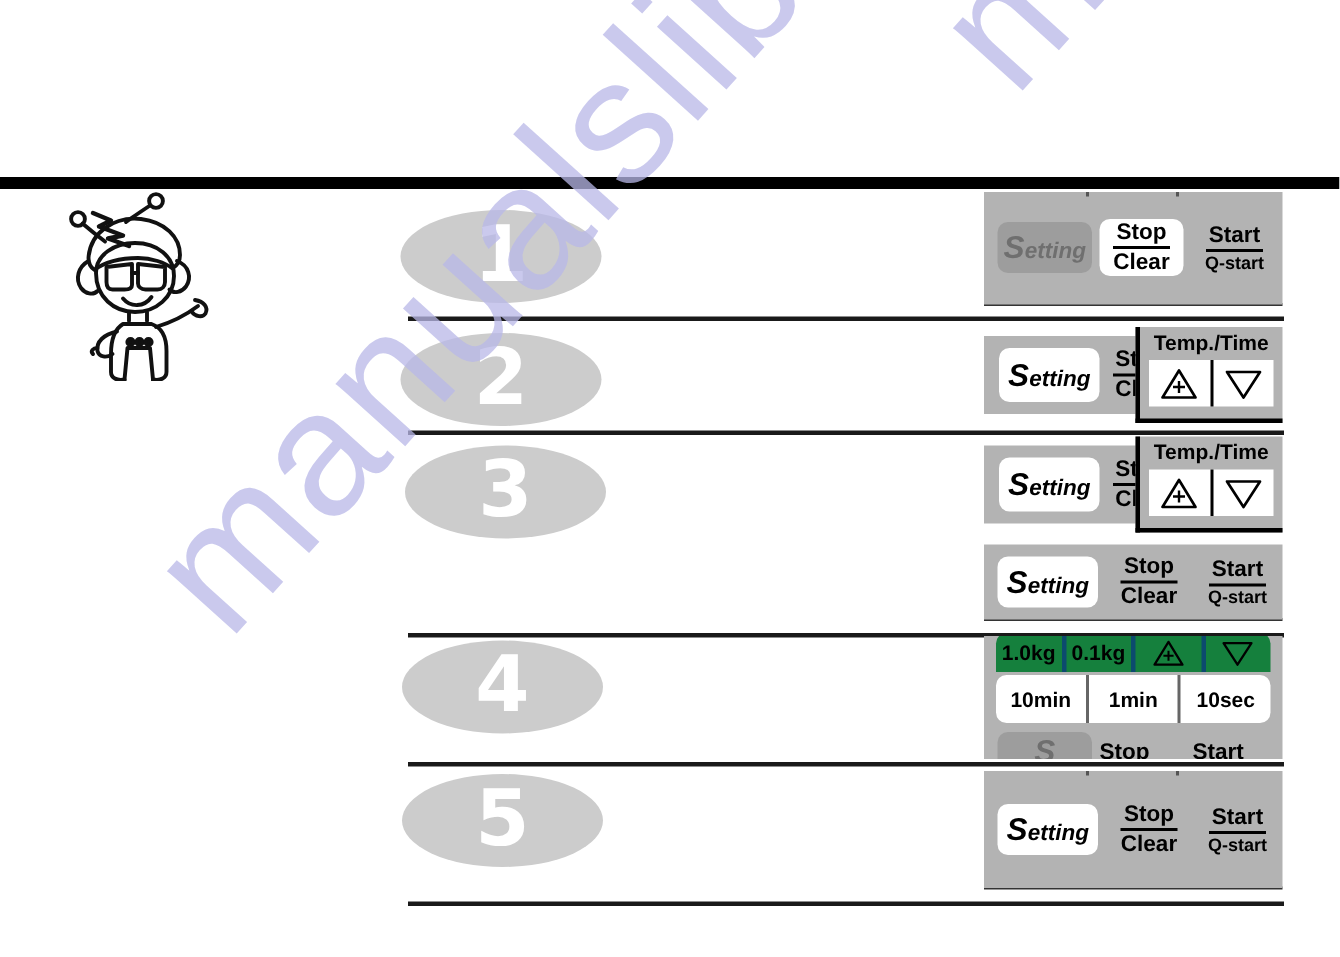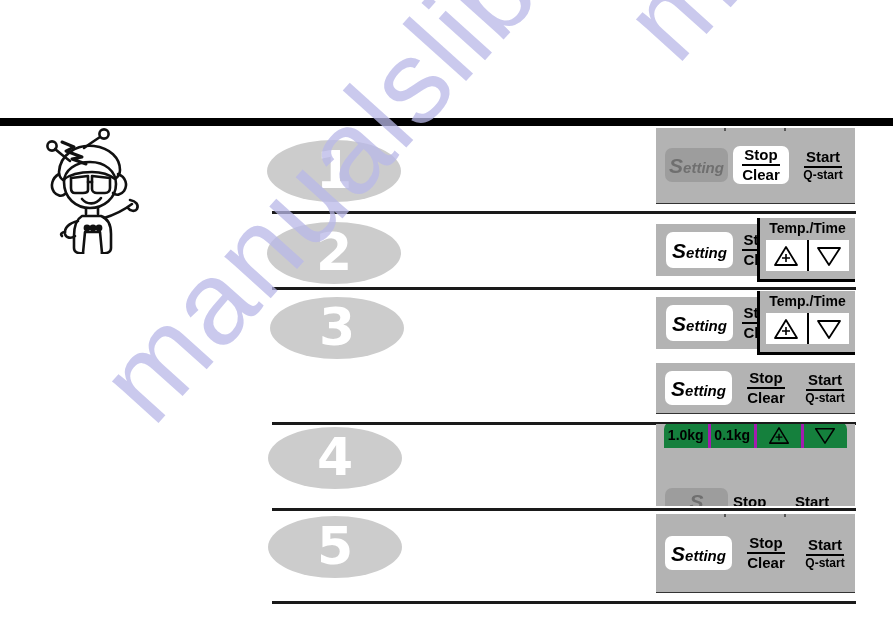--- a/index.html
+++ b/index.html
@@ -214,21 +214,21 @@
     align-items: center;
     justify-content: center;
     font-family: "Liberation Sans", sans-serif;
     font-weight: 700;
     font-size: 14px;
     color: #000;
     box-sizing: border-box;
   }
   .wtrow.gray { background: #15803d; }
   .wtrow.white { background: #ffffff; border-radius: 7px; }
-  .wtrow.gray .cell + .cell { border-left: 3px solid #a21caf; }
+  .wtrow.gray .cell + .cell { border-left: 3px solid #0c4a6e; }
   .wtrow.white .cell + .cell { border-left: 2px solid #666; }
 
   .topbumps {
     position: absolute;
     background: #b3b3b3;
     border-radius: 7px 7px 0 0;
     box-sizing: border-box;
   }
   .bump {
     position: absolute;
@@ -444,20 +444,25 @@
         <path d="M13 9 L13 17 M9 13 L17 13" stroke="#000" stroke-width="1.6"></path>
       </svg>
     </div>
     <div class="cell">
       <svg class="tri" viewBox="0 0 26 22" style="width:22px;height:19px">
         <path d="M2 3 L24 3 L13 20 Z" fill="none" stroke="#000" stroke-width="1.8" stroke-linejoin="round"></path>
       </svg>
     </div>
   </div>
 
+  <div class="wtrow white" style="left:8px; top:26px; width:183px; height:32px;">
+    <div class="cell">10min</div>
+    <div class="cell">1min</div>
+    <div class="cell">10sec</div>
+  </div>
 
   <div class="key dim" style="left:9px; top:64px; width:63px; height:26px">
     <span class="lbl-setting"><span class="cap">S</span></span>
   </div>
   <div class="key plain" style="left:77px; top:64px; width:56px; height:26px; align-items:flex-start">
     <span style="font-weight:700;font-size:15px">Stop</span>
   </div>
   <div class="key plain" style="left:139px; top:64px; width:56px; height:26px; align-items:flex-start">
     <span style="font-weight:700;font-size:15px">Start</span>
   </div>

